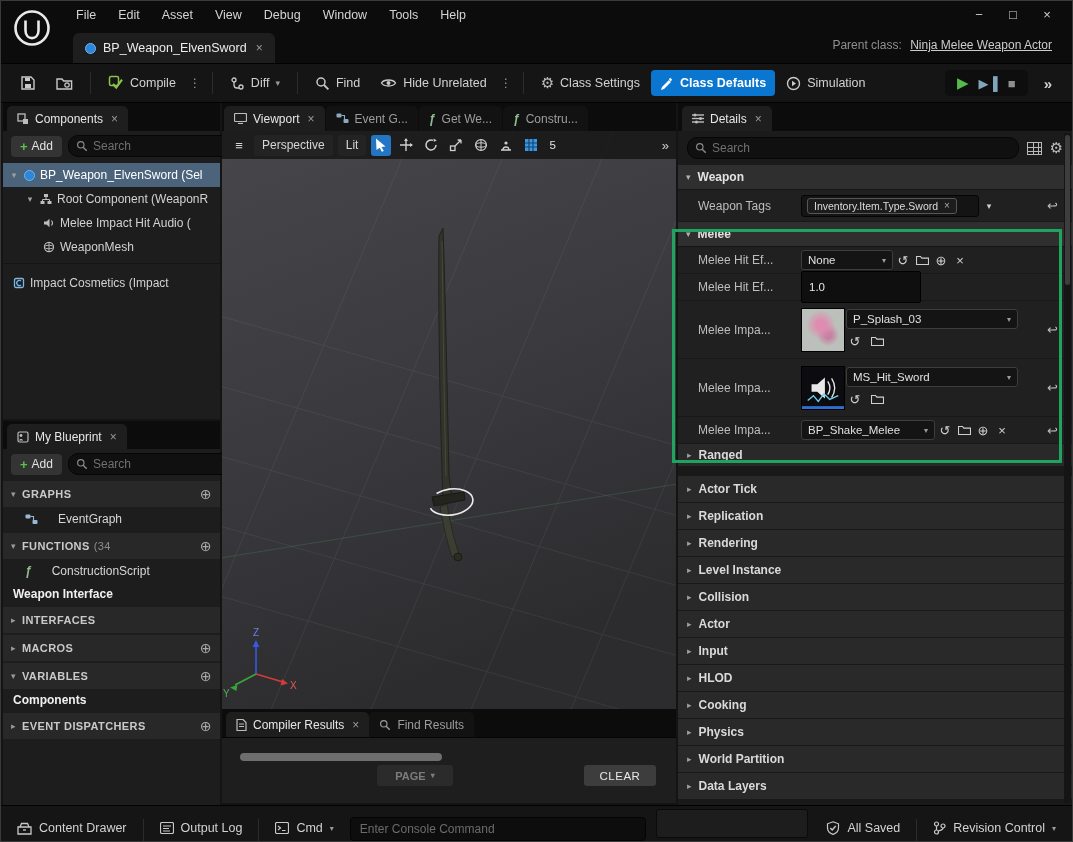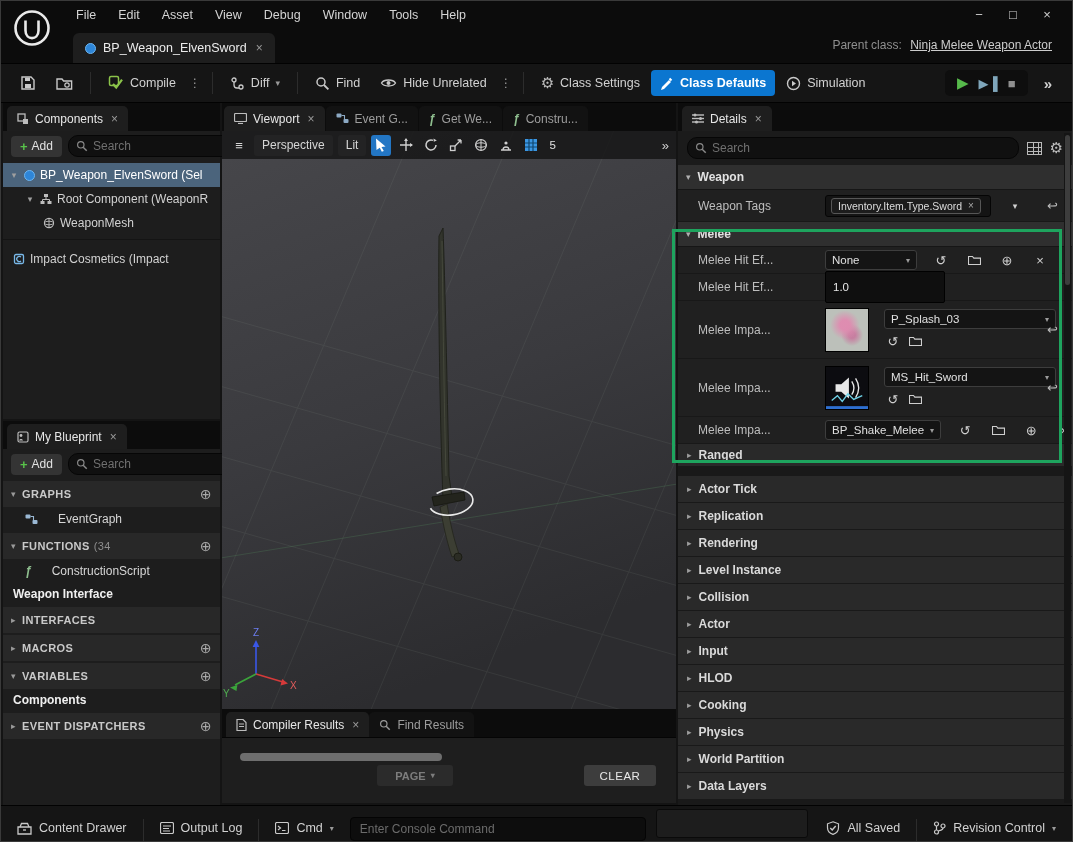--- a/index.html
+++ b/index.html
@@ -95,21 +95,21 @@
   .grid-glyph { width:15px; height:13px; border:1px solid #b9b9b9; background:
       linear-gradient(#b9b9b9,#b9b9b9) 0 4px/100% 1px no-repeat,
       linear-gradient(#b9b9b9,#b9b9b9) 0 8px/100% 1px no-repeat,
       linear-gradient(90deg,#b9b9b9,#b9b9b9) 5px 0/1px 100% no-repeat,
       linear-gradient(90deg,#b9b9b9,#b9b9b9) 10px 0/1px 100% no-repeat; }
   .cat-header { display:flex; align-items:center; height:25px; padding:0 8px; background:#2f2f2f; color:#e2e2e2; font-weight:bold; border-bottom:1px solid #161616; }
   .cat-header .tri { font-size:9px; color:#b0b0b0; margin-right:7px; font-weight:normal; }
   .prop-row { display:flex; align-items:center; background:#202020; border-bottom:1px solid #181818; padding-right:6px; }
   .prop-row.h30 { height:32px; } .prop-row.h27 { height:27px; } .prop-row.h58 { height:58px; }
   .prop-label { flex:0 0 123px; padding-left:20px; color:#bdbdbd; white-space:nowrap; overflow:hidden; }
-  .prop-value { flex:1; display:flex; align-items:center; gap:15px; min-width:0;margin-left:24px; }
+  .prop-value { flex:1; display:flex; align-items:center; gap:1px; min-width:0; }
   .combo { height:20px; background:#141414; border:1px solid #3d3d3d; border-radius:3px; display:inline-flex; align-items:center; padding:0 6px; gap:6px; color:#e0e0e0; font-size:11.5px; white-space:nowrap; }
   .combo .caret { margin-left:auto; color:#9c9c9c; font-size:8px; }
   .numfield { width:120px; height:32px; background:#0f0f0f; border:1px solid #010101; border-radius:2px; color:#e6e6e6; font-size:11.5px; display:flex; align-items:center; padding:0 7px; }
   .tagfield { display:inline-flex; align-items:center; height:22px; background:#141414; border:1px solid #050505; border-radius:3px; padding:0 5px; gap:8px; width:178px; }
   .tag-chip { display:inline-flex; align-items:center; gap:6px; border:1px solid #565656; border-radius:3px; background:#1c1c1c; padding:1px 6px; font-size:10.5px; color:#dcdcdc; white-space:nowrap; }
   .chip-x { color:#a8a8a8; font-size:10px; }
   .mini { width:18px; height:18px; display:inline-flex; align-items:center; justify-content:center; color:#d0d0d0; font-size:13px; flex:0 0 auto; }
   .reset { margin-left:auto; color:#bdbdbd; font-size:13px; padding:0 8px; flex:0 0 auto; }
   .thumb { width:44px; height:44px; border:1px solid #000; flex:0 0 auto; }
   .thumb.splash { background:
@@ -284,20 +284,27 @@
         </div>
         <div class="tree-row" style="padding-left:22px;">
           <span class="tw">▾</span>
           <svg class="svgicon" width="12" height="12" viewBox="0 0 12 12">
               <rect x="4" y="1" width="4" height="3" fill="#bdbdbd"></rect>
               <rect x="0.5" y="8" width="4" height="3" fill="#bdbdbd"></rect>
               <rect x="7.5" y="8" width="4" height="3" fill="#bdbdbd"></rect>
               <path d="M6,4 v2 M2.5,8 v-1.5 h7 V8" fill="none" stroke="#bdbdbd" stroke-width="1"></path>
             </svg>
           <span>Root Component (WeaponR</span>
+        </div>
+        <div class="tree-row" style="padding-left:40px;">
+          <svg class="svgicon" width="12" height="12" viewBox="0 0 12 12">
+              <path d="M1,4.5 h2.5 l3,-2.7 v8.4 l-3,-2.7 H1 z" fill="#bdbdbd"></path>
+              <path d="M8.5,3.5 q2,2.5 0,5" fill="none" stroke="#bdbdbd" stroke-width="1.1"></path>
+            </svg>
+          <span>Melee Impact Hit Audio (</span>
         </div>
         <div class="tree-row" style="padding-left:40px;">
           <svg class="svgicon" width="12" height="12" viewBox="0 0 12 12">
               <circle cx="6" cy="6" r="4.6" fill="none" stroke="#bdbdbd" stroke-width="1.1"></circle>
               <ellipse cx="6" cy="6" rx="4.6" ry="1.8" fill="none" stroke="#bdbdbd" stroke-width=".9"></ellipse>
               <line x1="6" y1="1.4" x2="6" y2="10.6" stroke="#bdbdbd" stroke-width=".9"></line>
             </svg>
           <span>WeaponMesh</span>
         </div>
         <div class="tree-gap"></div>

